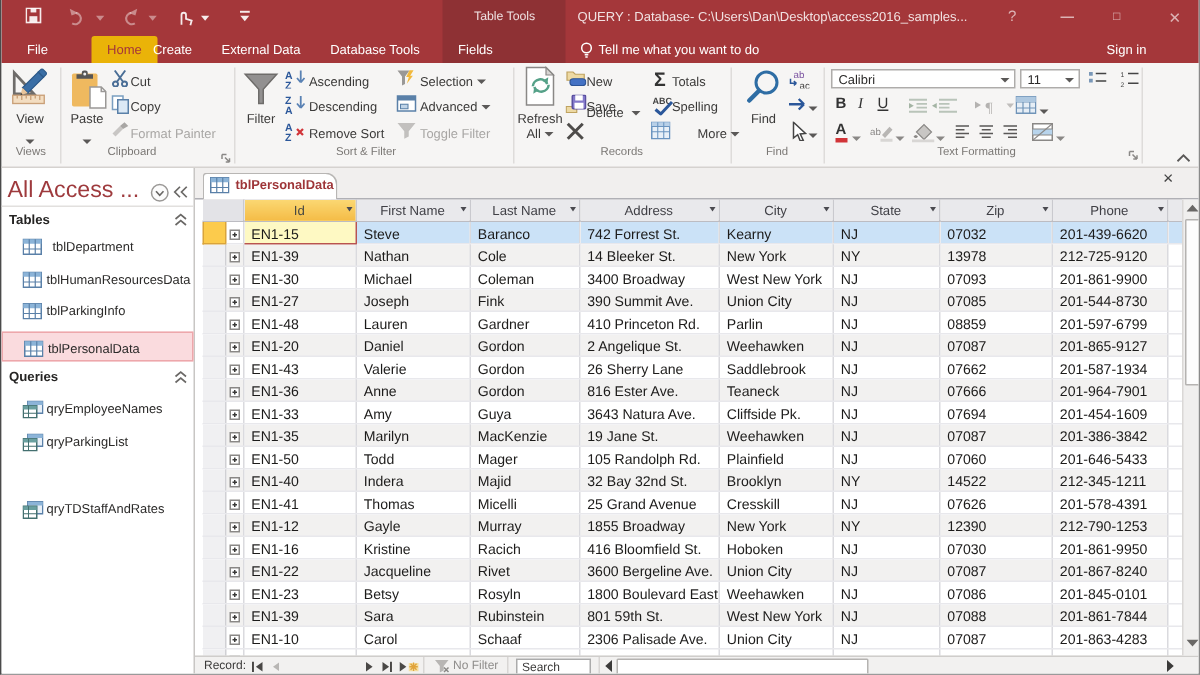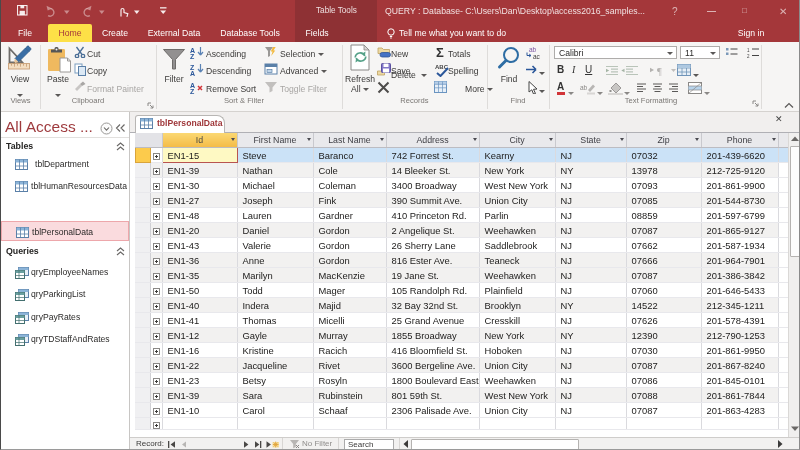--- a/index.html
+++ b/index.html
@@ -6,21 +6,21 @@
 *{box-sizing:border-box;}
 #app{position:relative;width:800px;height:450px;font-family:"Liberation Sans",sans-serif;overflow:hidden;background:#fff;border-left:1px solid #4a4a4a;border-right:1px solid #8a8a8a;border-bottom:1px solid #9a9a9a;}
 .abs{position:absolute;}
 
 #titlebar{position:absolute;left:0;top:0;width:800px;height:24px;background:#A4373A;}
 #tabrow{position:absolute;left:0;top:24px;width:800px;height:18px;background:#A4373A;}
 #ctxblock{position:absolute;left:294px;top:0;width:82px;height:42px;background:#8E3134;}
 .ttxt{color:rgba(255,255,255,0.85);font-size:8.5px;}
 .wctl{color:rgba(255,255,255,0.62);font-size:10px;}
 .tab{position:absolute;top:0;height:18px;line-height:18px;color:#fff;font-size:8.7px;text-align:center;}
-#hometab{position:absolute;left:47px;top:0;width:44px;height:18px;background:#fde047;color:#A4373A;font-size:8.7px;line-height:19px;text-align:center;border-radius:2px 2px 0 0;}
+#hometab{position:absolute;left:60px;top:0;width:44px;height:18px;background:#eab308;color:#A4373A;font-size:8.7px;line-height:19px;text-align:center;border-radius:2px 2px 0 0;}
 
 #ribbon{position:absolute;left:0;top:42px;width:800px;height:70px;background:#f6f5f4;border-bottom:1px solid #d5d2cf;}
 .gsep{position:absolute;top:3px;height:64px;width:1px;background:#dedcda;}
 .glabel{position:absolute;top:53px;height:12px;line-height:12px;font-size:7.6px;color:#7a7774;text-align:center;}
 .rbtn{position:absolute;font-size:8.6px;color:#3b3a39;height:14px;line-height:14px;white-space:nowrap;}
 .rbtn.dis{color:#a8a6a4;}
 .bigtxt{position:absolute;font-size:8.6px;color:#3b3a39;text-align:center;white-space:nowrap;}
 .darr{display:inline-block;width:0;height:0;border-left:3px solid transparent;border-right:3px solid transparent;border-top:3.5px solid #5a5857;vertical-align:middle;}
 .darrl{border-top-color:#8a8886;}
 
@@ -367,47 +367,45 @@
   <div class="navitem" style="top:154px;"><svg class="tico" width="13" height="11" viewBox="0 0 13 11">
         <rect x="0.5" y="0.5" width="12" height="10" fill="#fff" stroke="#5a80a8"></rect>
         <rect x="0.5" y="0.5" width="12" height="3" fill="#8cb4d8"></rect>
         <path d="M0.5 7 h12 M4.5 0.5 v10 M8.5 0.5 v10" stroke="#5a80a8" stroke-width="0.8"></path>
       </svg><span style="margin-left:34px;">tblDepartment</span></div>
   <div class="navitem" style="top:176px;"><svg class="tico" width="13" height="11" viewBox="0 0 13 11">
         <rect x="0.5" y="0.5" width="12" height="10" fill="#fff" stroke="#5a80a8"></rect>
         <rect x="0.5" y="0.5" width="12" height="3" fill="#8cb4d8"></rect>
         <path d="M0.5 7 h12 M4.5 0.5 v10 M8.5 0.5 v10" stroke="#5a80a8" stroke-width="0.8"></path>
       </svg><span style="margin-left:30px;">tblHumanResourcesData</span></div>
+  <div class="navitem" style="top:197px;"><svg class="tico" width="13" height="11" viewBox="0 0 13 11">
+        <rect x="0.5" y="0.5" width="12" height="10" fill="#fff" stroke="#5a80a8"></rect>
+        <rect x="0.5" y="0.5" width="12" height="3" fill="#8cb4d8"></rect>
+        <path d="M0.5 7 h12 M4.5 0.5 v10 M8.5 0.5 v10" stroke="#5a80a8" stroke-width="0.8"></path>
+      </svg><span style="margin-left:30px;">tblParkingInfo</span></div>
   <div class="navitem" style="top:221px;background:#fadbde;border:1px solid #eda7ab;"><svg class="tico" width="13" height="11" viewBox="0 0 13 11">
         <rect x="0.5" y="0.5" width="12" height="10" fill="#fff" stroke="#5a80a8"></rect>
         <rect x="0.5" y="0.5" width="12" height="3" fill="#8cb4d8"></rect>
         <path d="M0.5 7 h12 M4.5 0.5 v10 M8.5 0.5 v10" stroke="#5a80a8" stroke-width="0.8"></path>
       </svg><span style="margin-left:30px;">tblPersonalData</span></div>
   <div class="navhead" style="top:246px;">Queries</div>
   <div class="navitem" style="top:262px;"><svg class="tico" width="14" height="12" viewBox="0 0 14 12">
         <rect x="3.5" y="0.5" width="10" height="8" fill="#e8f0f8" stroke="#5a80a8"></rect>
         <rect x="3.5" y="0.5" width="10" height="2.5" fill="#8cb4d8"></rect>
         <rect x="0.5" y="3.5" width="9" height="8" fill="#fff" stroke="#447070"></rect>
         <rect x="0.5" y="3.5" width="9" height="2.5" fill="#6aa0a0"></rect>
         <path d="M0.5 8.5 h9 M4 3.5 v8" stroke="#447070" stroke-width="0.7"></path>
       </svg><span style="margin-left:30px;">qryEmployeeNames</span></div>
   <div class="navitem" style="top:284px;"><svg class="tico" width="14" height="12" viewBox="0 0 14 12">
         <rect x="3.5" y="0.5" width="10" height="8" fill="#e8f0f8" stroke="#5a80a8"></rect>
         <rect x="3.5" y="0.5" width="10" height="2.5" fill="#8cb4d8"></rect>
         <rect x="0.5" y="3.5" width="9" height="8" fill="#fff" stroke="#447070"></rect>
         <rect x="0.5" y="3.5" width="9" height="2.5" fill="#6aa0a0"></rect>
         <path d="M0.5 8.5 h9 M4 3.5 v8" stroke="#447070" stroke-width="0.7"></path>
       </svg><span style="margin-left:30px;">qryParkingList</span></div>
-  <div class="navitem" style="top:307px;"><svg class="tico" width="14" height="12" viewBox="0 0 14 12">
-        <rect x="3.5" y="0.5" width="10" height="8" fill="#e8f0f8" stroke="#5a80a8"></rect>
-        <rect x="3.5" y="0.5" width="10" height="2.5" fill="#8cb4d8"></rect>
-        <rect x="0.5" y="3.5" width="9" height="8" fill="#fff" stroke="#447070"></rect>
-        <rect x="0.5" y="3.5" width="9" height="2.5" fill="#6aa0a0"></rect>
-        <path d="M0.5 8.5 h9 M4 3.5 v8" stroke="#447070" stroke-width="0.7"></path>
-      </svg><span style="margin-left:30px;">qryPayRates</span></div>
   <div class="navitem" style="top:329px;"><svg class="tico" width="14" height="12" viewBox="0 0 14 12">
         <rect x="3.5" y="0.5" width="10" height="8" fill="#e8f0f8" stroke="#5a80a8"></rect>
         <rect x="3.5" y="0.5" width="10" height="2.5" fill="#8cb4d8"></rect>
         <rect x="0.5" y="3.5" width="9" height="8" fill="#fff" stroke="#447070"></rect>
         <rect x="0.5" y="3.5" width="9" height="2.5" fill="#6aa0a0"></rect>
         <path d="M0.5 8.5 h9 M4 3.5 v8" stroke="#447070" stroke-width="0.7"></path>
       </svg><span style="margin-left:30px;">qryTDStaffAndRates</span></div>
 
   <div id="tabstrip"></div>
   <div id="doctab"></div>
@@ -544,20 +542,33 @@
             <td>EN1-36</td>
             <td>Anne</td>
             <td>Gordon</td>
             <td>816 Ester Ave.</td>
             <td>Teaneck</td>
             <td>NJ</td>
             <td>07666</td>
             <td>201-964-7901</td>
             <td class="gap"></td>
           </tr>
+  <tr style="height:15px;">
+            <td class="sel"></td>
+            <td class="exp"><span class="expbox"></span></td>
+            <td>EN1-33</td>
+            <td>Amy</td>
+            <td>Guya</td>
+            <td>3643 Natura Ave.</td>
+            <td>Cliffside Pk.</td>
+            <td>NJ</td>
+            <td>07694</td>
+            <td>201-454-1609</td>
+            <td class="gap"></td>
+          </tr>
   <tr class="grey" style="height:15px;">
             <td class="sel"></td>
             <td class="exp"><span class="expbox"></span></td>
             <td>EN1-35</td>
             <td>Marilyn</td>
             <td>MacKenzie</td>
             <td>19 Jane St.</td>
             <td>Weehawken</td>
             <td>NJ</td>
             <td>07087</td>

